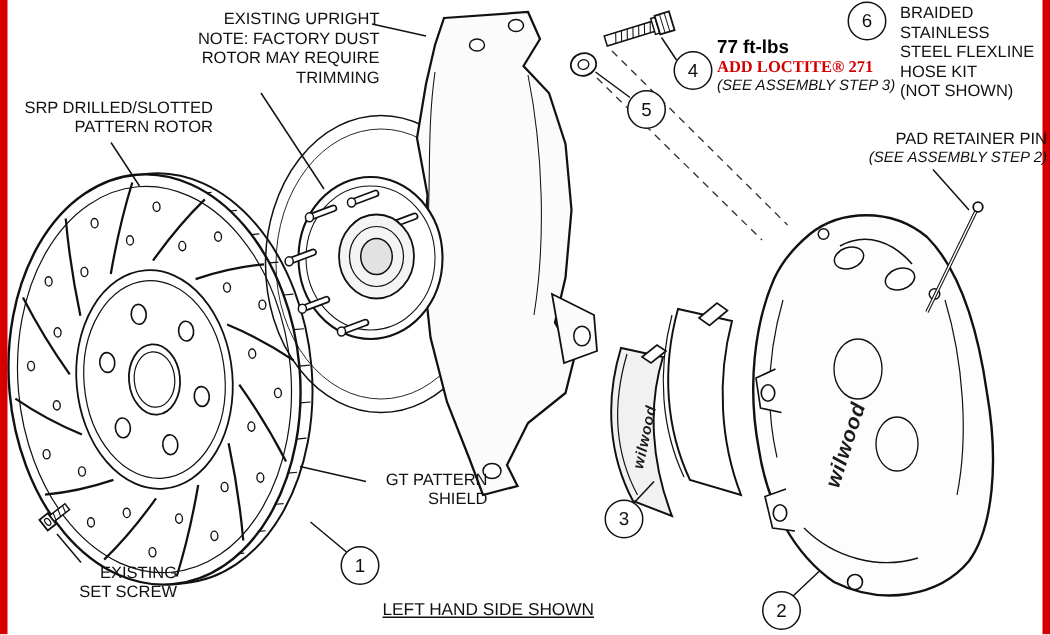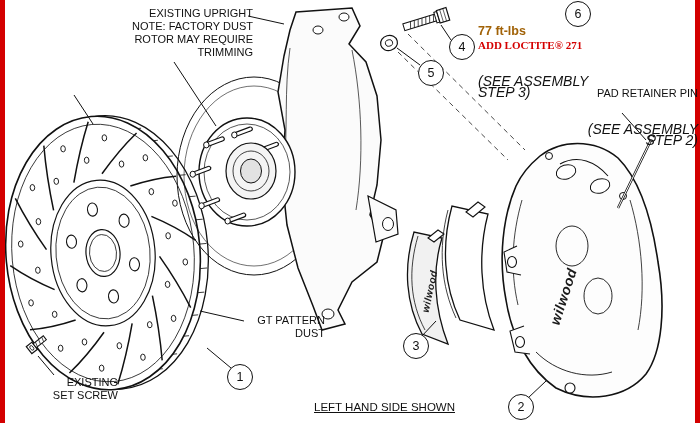--- a/index.html
+++ b/index.html
@@ -4,27 +4,27 @@
 <style>
   * { margin:0; padding:0; box-sizing:border-box; }
   html,body { background:#fff; }
   body { font-family:"Liberation Sans", sans-serif; }
   .stage { position:relative; width:700px; height:423px; background:#fff; overflow:hidden; }
   .edge { position:absolute; top:0; width:5px; height:100%; background:var(--accent-red,#d40000); }
   .edge.left { left:0; } .edge.right { right:0; }
   svg.art { position:absolute; left:0; top:0; }
   .label { position:absolute; font-size:11px; line-height:13px; color:#111; }
   .label.center { text-align:right; } .label.leftalign { text-align:left; }
-  .torque-val { font-weight:bold; font-size:12.5px; line-height:15px; color:#a16207; }
+  .torque-val { font-weight:bold; font-size:12.5px; line-height:15px; color:#000000; }
   .torque-loctite { font-weight:bold; font-size:11px; line-height:13px; color:var(--accent-red,#d40000);font-family:Liberation Serif, serif; }
-  .step-note { font-style:italic; font-size:14px; line-height:11px; color:#111;margin-top:24px; }
+  .step-note { font-style:italic; font-size:10px; line-height:11px; color:#111; }
   .balloon { position:absolute; width:26px; height:26px; border:1.4px solid #111; border-radius:50%;
              background:#fff; display:flex; align-items:center; justify-content:center;
              font-size:12.5px; color:#111; }
-  .footer-note { position:absolute; font-size:11.5px; color:#111; text-decoration:underline; text-align:right; }
+  .footer-note { position:absolute; font-size:11.5px; color:#111; text-decoration:underline; text-align:left; }
   .brand-script { font-family:"Liberation Sans", sans-serif; font-style:italic; font-weight:bold; fill:#1a1a1a; letter-spacing:0.5px; }
 </style>
 </head>
 <body>
 
 <div class="stage">
 
   <svg id="art" class="art" width="700" height="423" viewBox="0 0 700 423">
 
     <g stroke="#333" stroke-width="0.9" stroke-dasharray="5 4">
@@ -225,36 +225,47 @@
   <div class="edge left"></div>
   <div class="edge right"></div>
 
   <div class="label center" style="left:108px;top:7px;width:145px">
     <div>EXISTING UPRIGHT</div>
     <div>NOTE: FACTORY DUST</div>
     <div>ROTOR MAY REQUIRE</div>
     <div>TRIMMING</div>
   </div>
 
+  <div class="label center" style="left:2px;top:66px;width:140px">
+    <div>SRP DRILLED/SLOTTED</div>
+    <div>PATTERN ROTOR</div>
+  </div>
 
   <div class="label leftalign" style="left:478px;top:24px;width:120px">
     <div class="torque-val">77 ft-lbs</div>
     <div class="torque-loctite">ADD LOCTITE® 271</div>
     <div class="step-note">(SEE ASSEMBLY STEP 3)</div>
   </div>
 
+  <div class="label leftalign" style="left:600px;top:3px;width:95px">
+    <div>BRAIDED</div>
+    <div>STAINLESS</div>
+    <div>STEEL FLEXLINE</div>
+    <div>HOSE KIT</div>
+    <div>(NOT SHOWN)</div>
+  </div>
 
   <div class="label center" style="left:552px;top:87px;width:146px">
     <div>PAD RETAINER PIN</div>
     <div class="step-note">(SEE ASSEMBLY STEP 2)</div>
   </div>
 
   <div class="label center" style="left:240px;top:314px;width:85px">
     <div>GT PATTERN</div>
-    <div>DUST</div>
+    <div>SHIELD</div>
   </div>
 
   <div class="label center" style="left:28px;top:376px;width:90px">
     <div>EXISTING</div>
     <div>SET SCREW</div>
   </div>
 
   <div class="footer-note" style="left:255px;top:401px;width:200px">LEFT HAND SIDE SHOWN</div>
 
   <div class="balloon" style="left:227px;top:364px">

